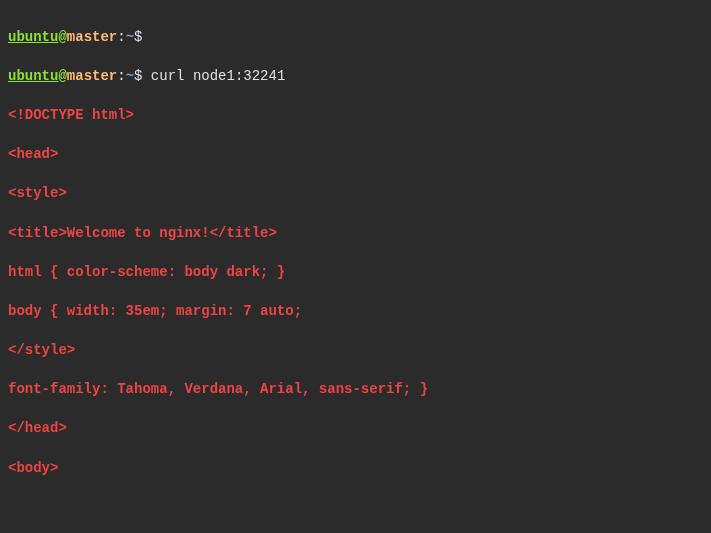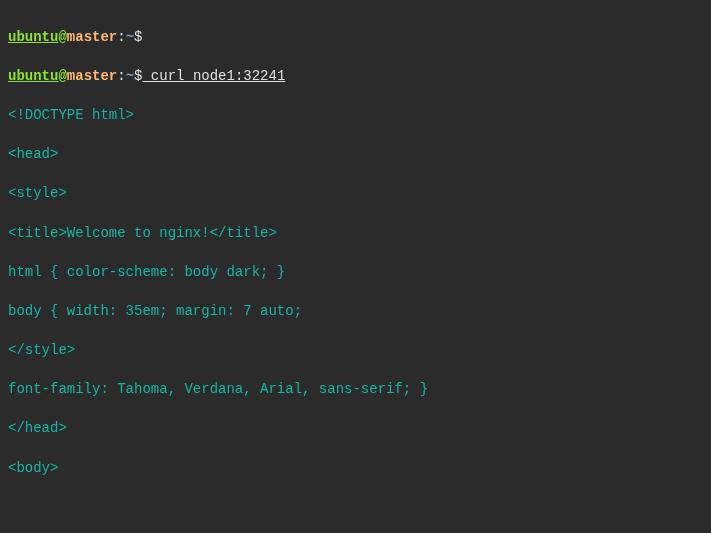--- a/index.html
+++ b/index.html
@@ -40,25 +40,24 @@
     }
     .path {
       color: #729fcf;
       font-weight: bold;
     }
     .dollar {
       color: #e0e0e0;
     }
     .command {
       color: #e0e0e0;
-      text-decoration: underline;
     }
     .output {
-      color: #14b8a6;
-      font-weight: normal;
+      color: #ef4444;
+      font-weight: bold;
     }
     .line {
       min-height: 19.6px;
     }
   </style>
 </head>
 <body>
 
 <div class="terminal">
 <div class="line"><span class="user">ubuntu</span><span class="at">@</span><span class="host">master</span><span class="colon">:</span><span class="path">~</span><span class="dollar">$</span><span class="command"></span></div>

